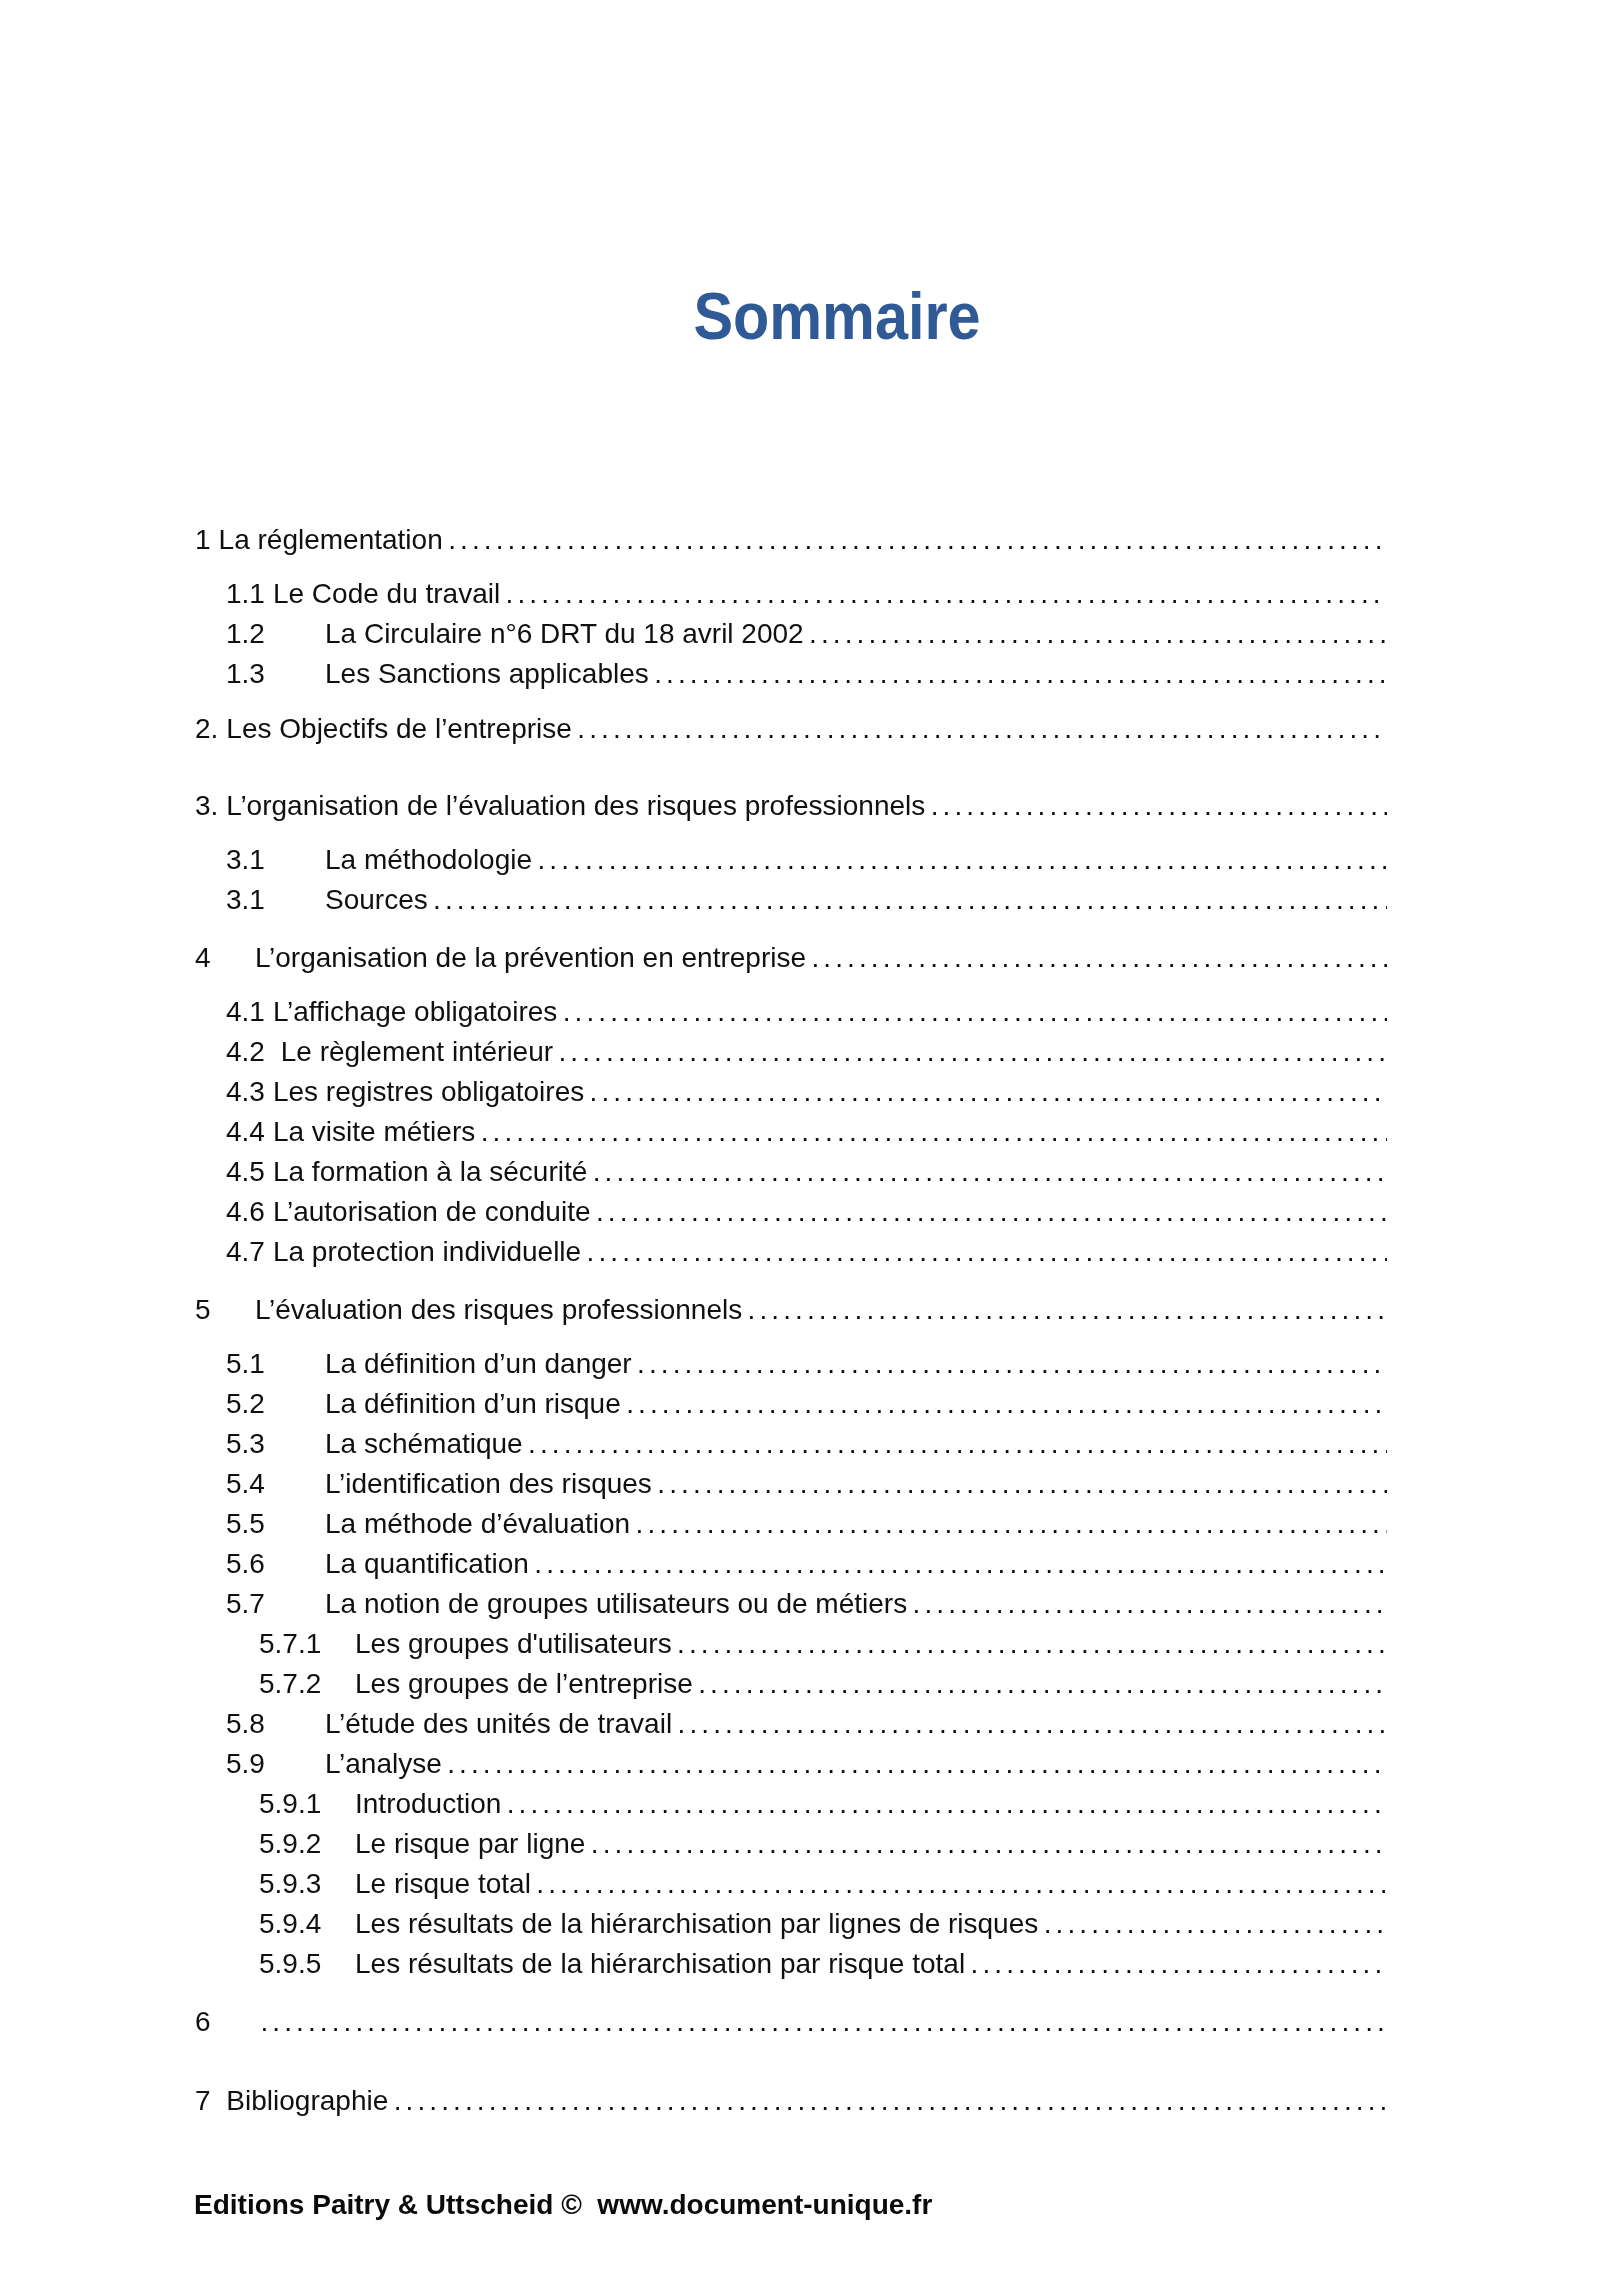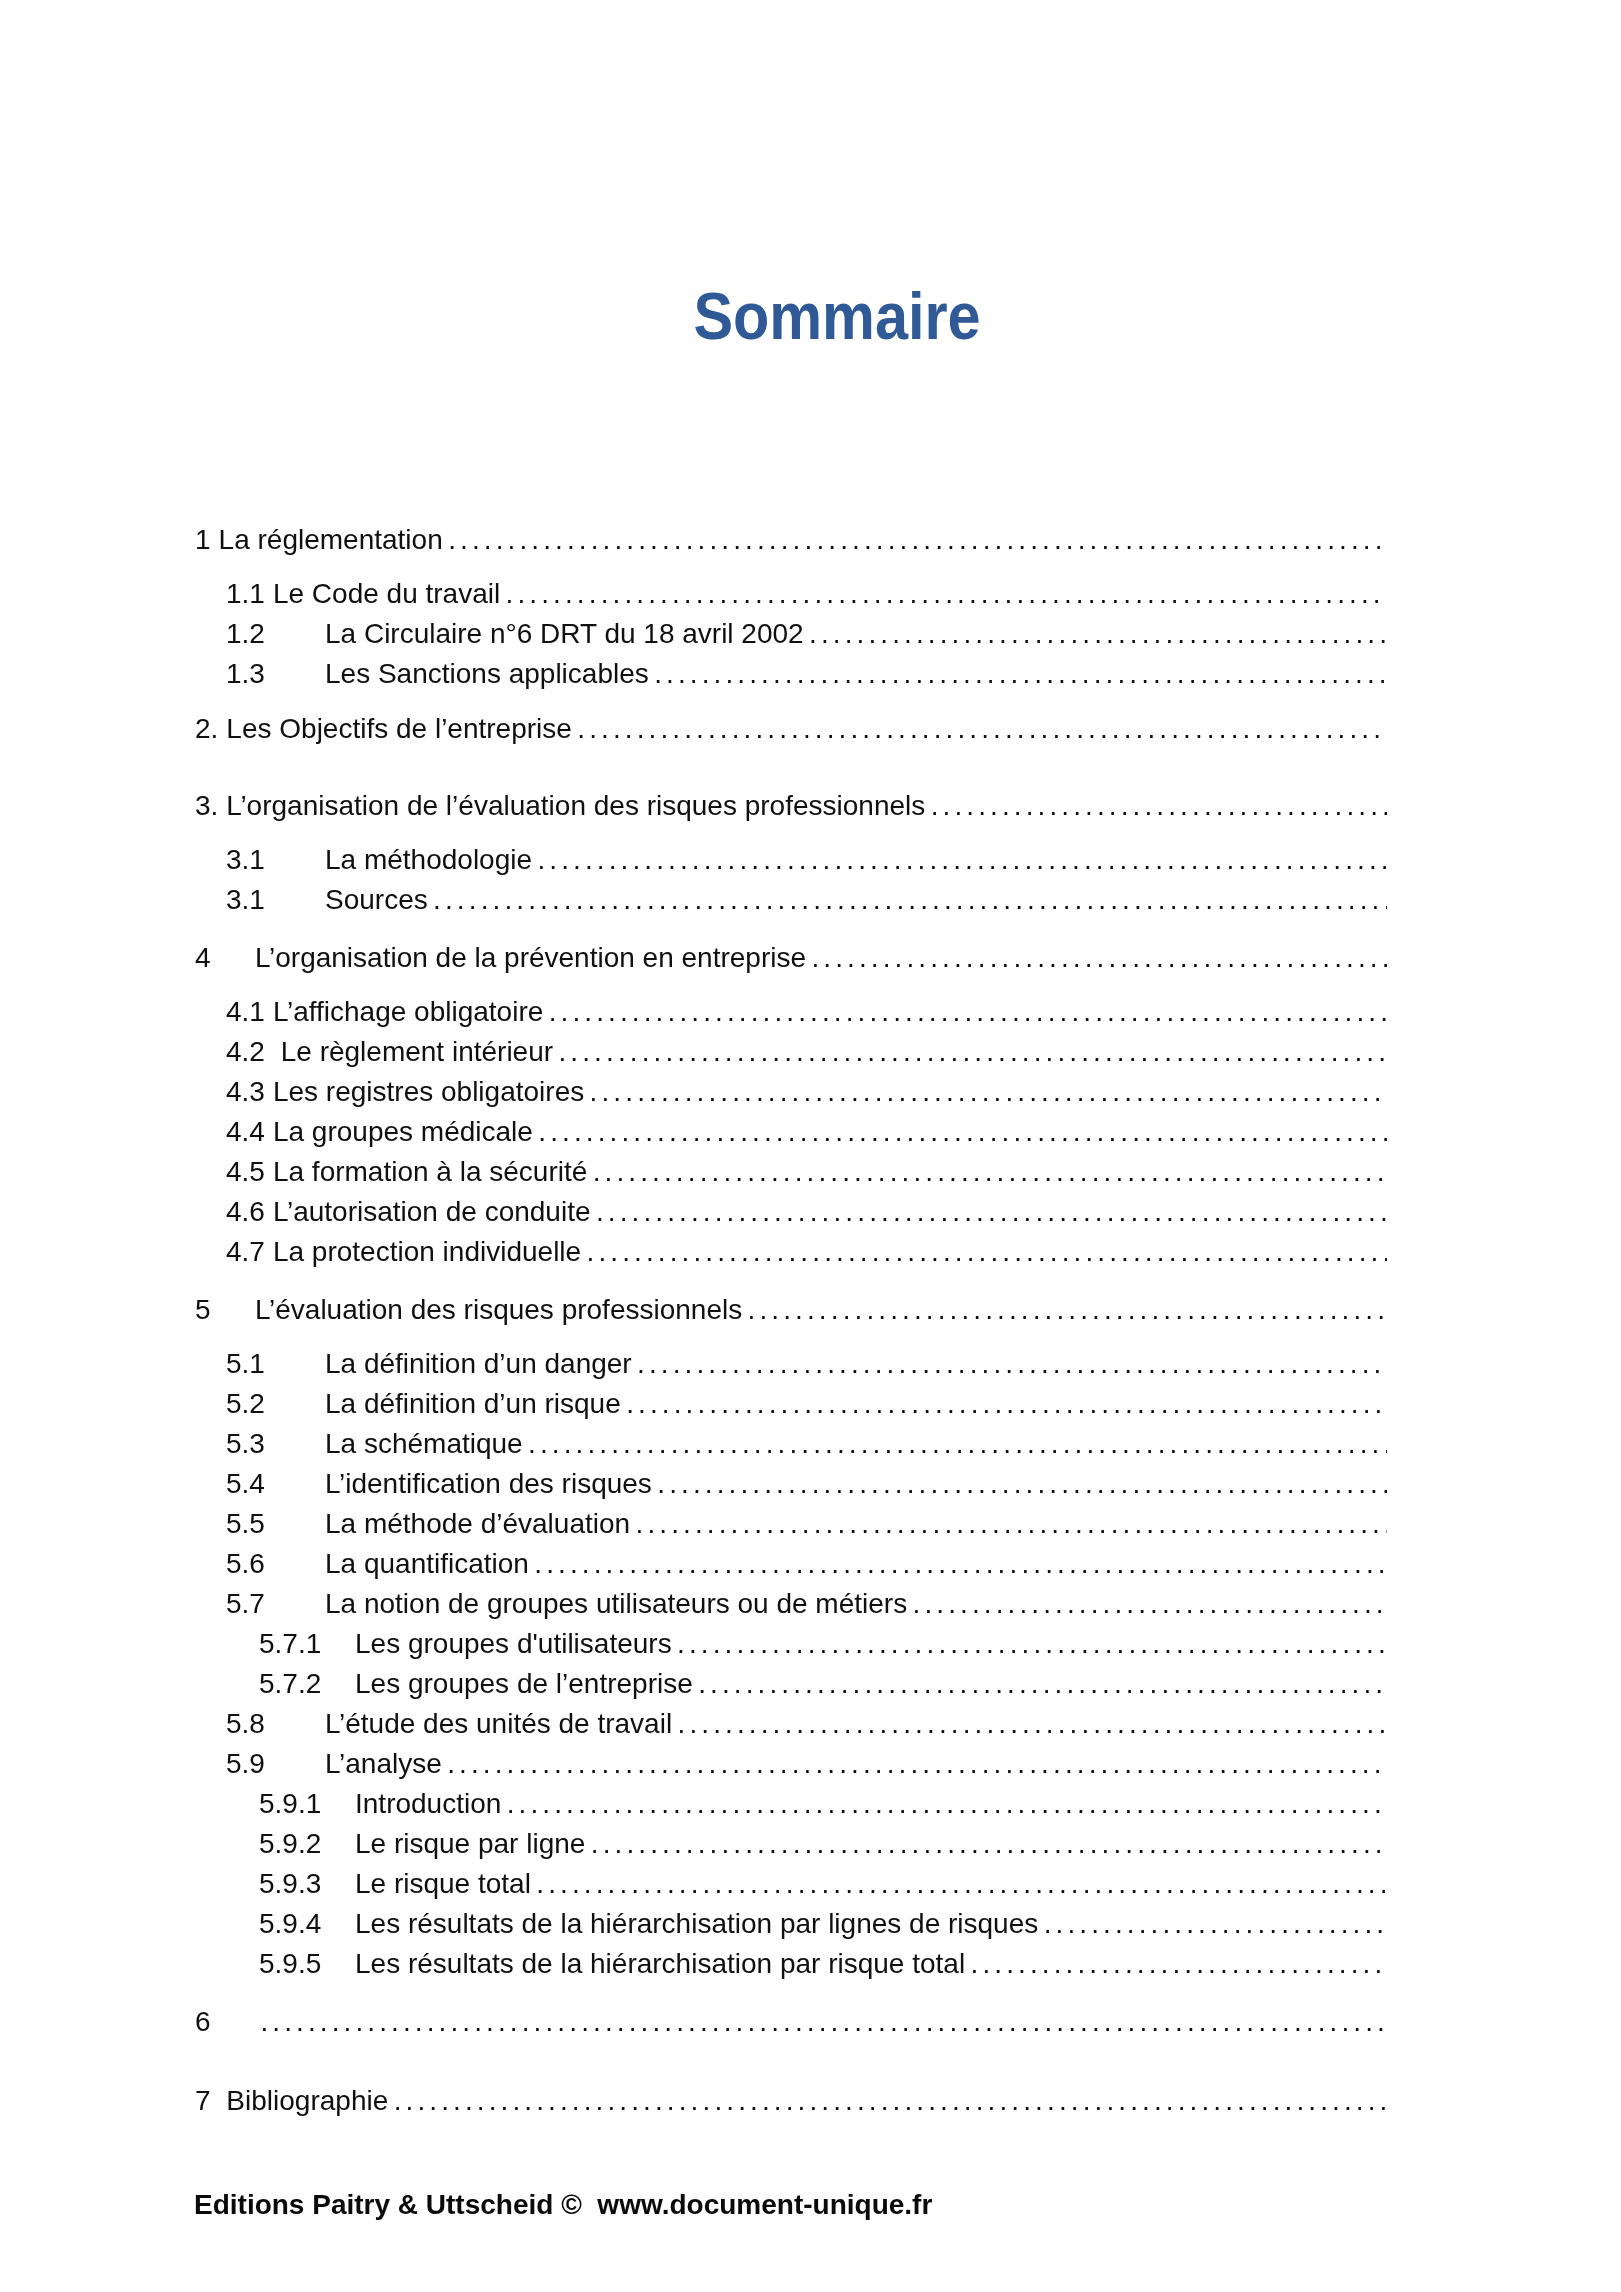--- a/index.html
+++ b/index.html
@@ -105,36 +105,36 @@
         <span class="label">Sources</span>
         <span class="leader"></span>
       </div>
       <div class="toc-row lvl1 tab gap-m">
         <span class="num">4</span>
         <span class="label">L’organisation de la prévention en entreprise</span>
         <span class="leader"></span>
       </div>
       <div class="toc-row lvl2 gap-s">
         <span class="num">4.1</span>
-        <span class="label">L’affichage obligatoire</span>
+        <span class="label">L’affichage obligatoires</span>
         <span class="leader"></span>
       </div>
       <div class="toc-row lvl2">
         <span class="num">4.2</span>
         <span class="label"> Le règlement intérieur</span>
         <span class="leader"></span>
       </div>
       <div class="toc-row lvl2">
         <span class="num">4.3</span>
         <span class="label">Les registres obligatoires</span>
         <span class="leader"></span>
       </div>
       <div class="toc-row lvl2">
         <span class="num">4.4</span>
-        <span class="label">La groupes médicale</span>
+        <span class="label">La visite métiers</span>
         <span class="leader"></span>
       </div>
       <div class="toc-row lvl2">
         <span class="num">4.5</span>
         <span class="label">La formation à la sécurité</span>
         <span class="leader"></span>
       </div>
       <div class="toc-row lvl2">
         <span class="num">4.6</span>
         <span class="label">L’autorisation de conduite</span>

